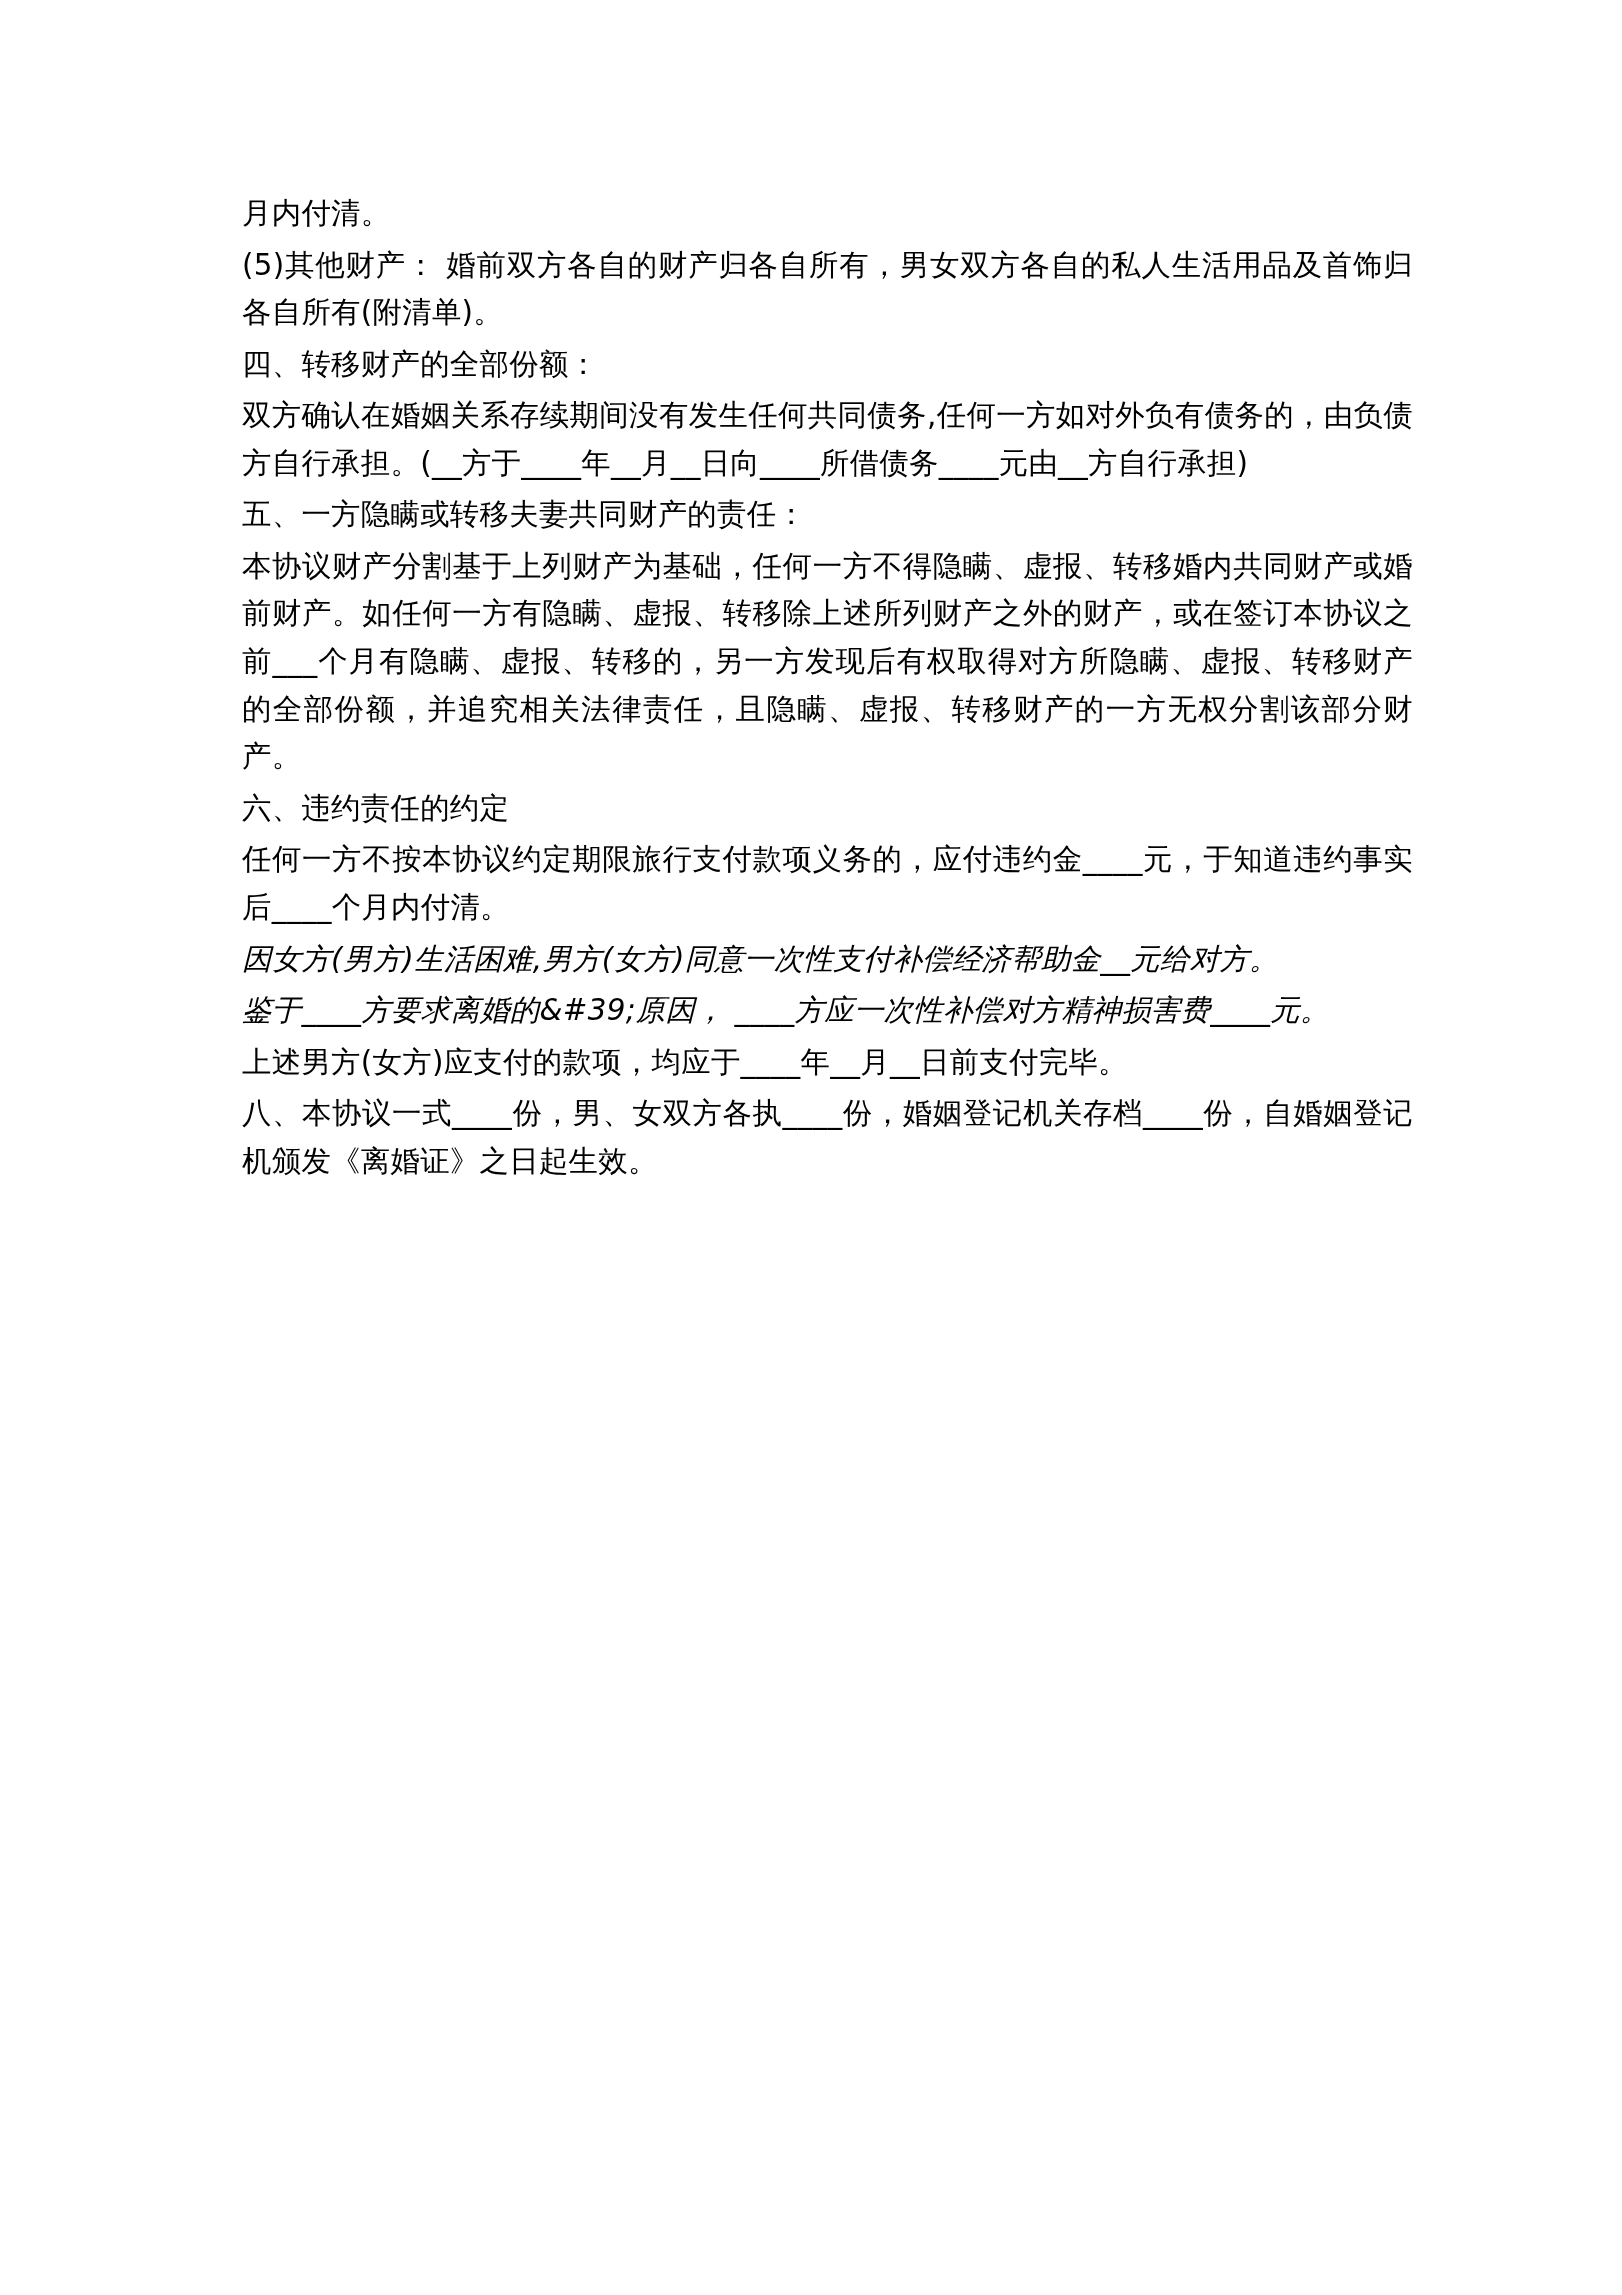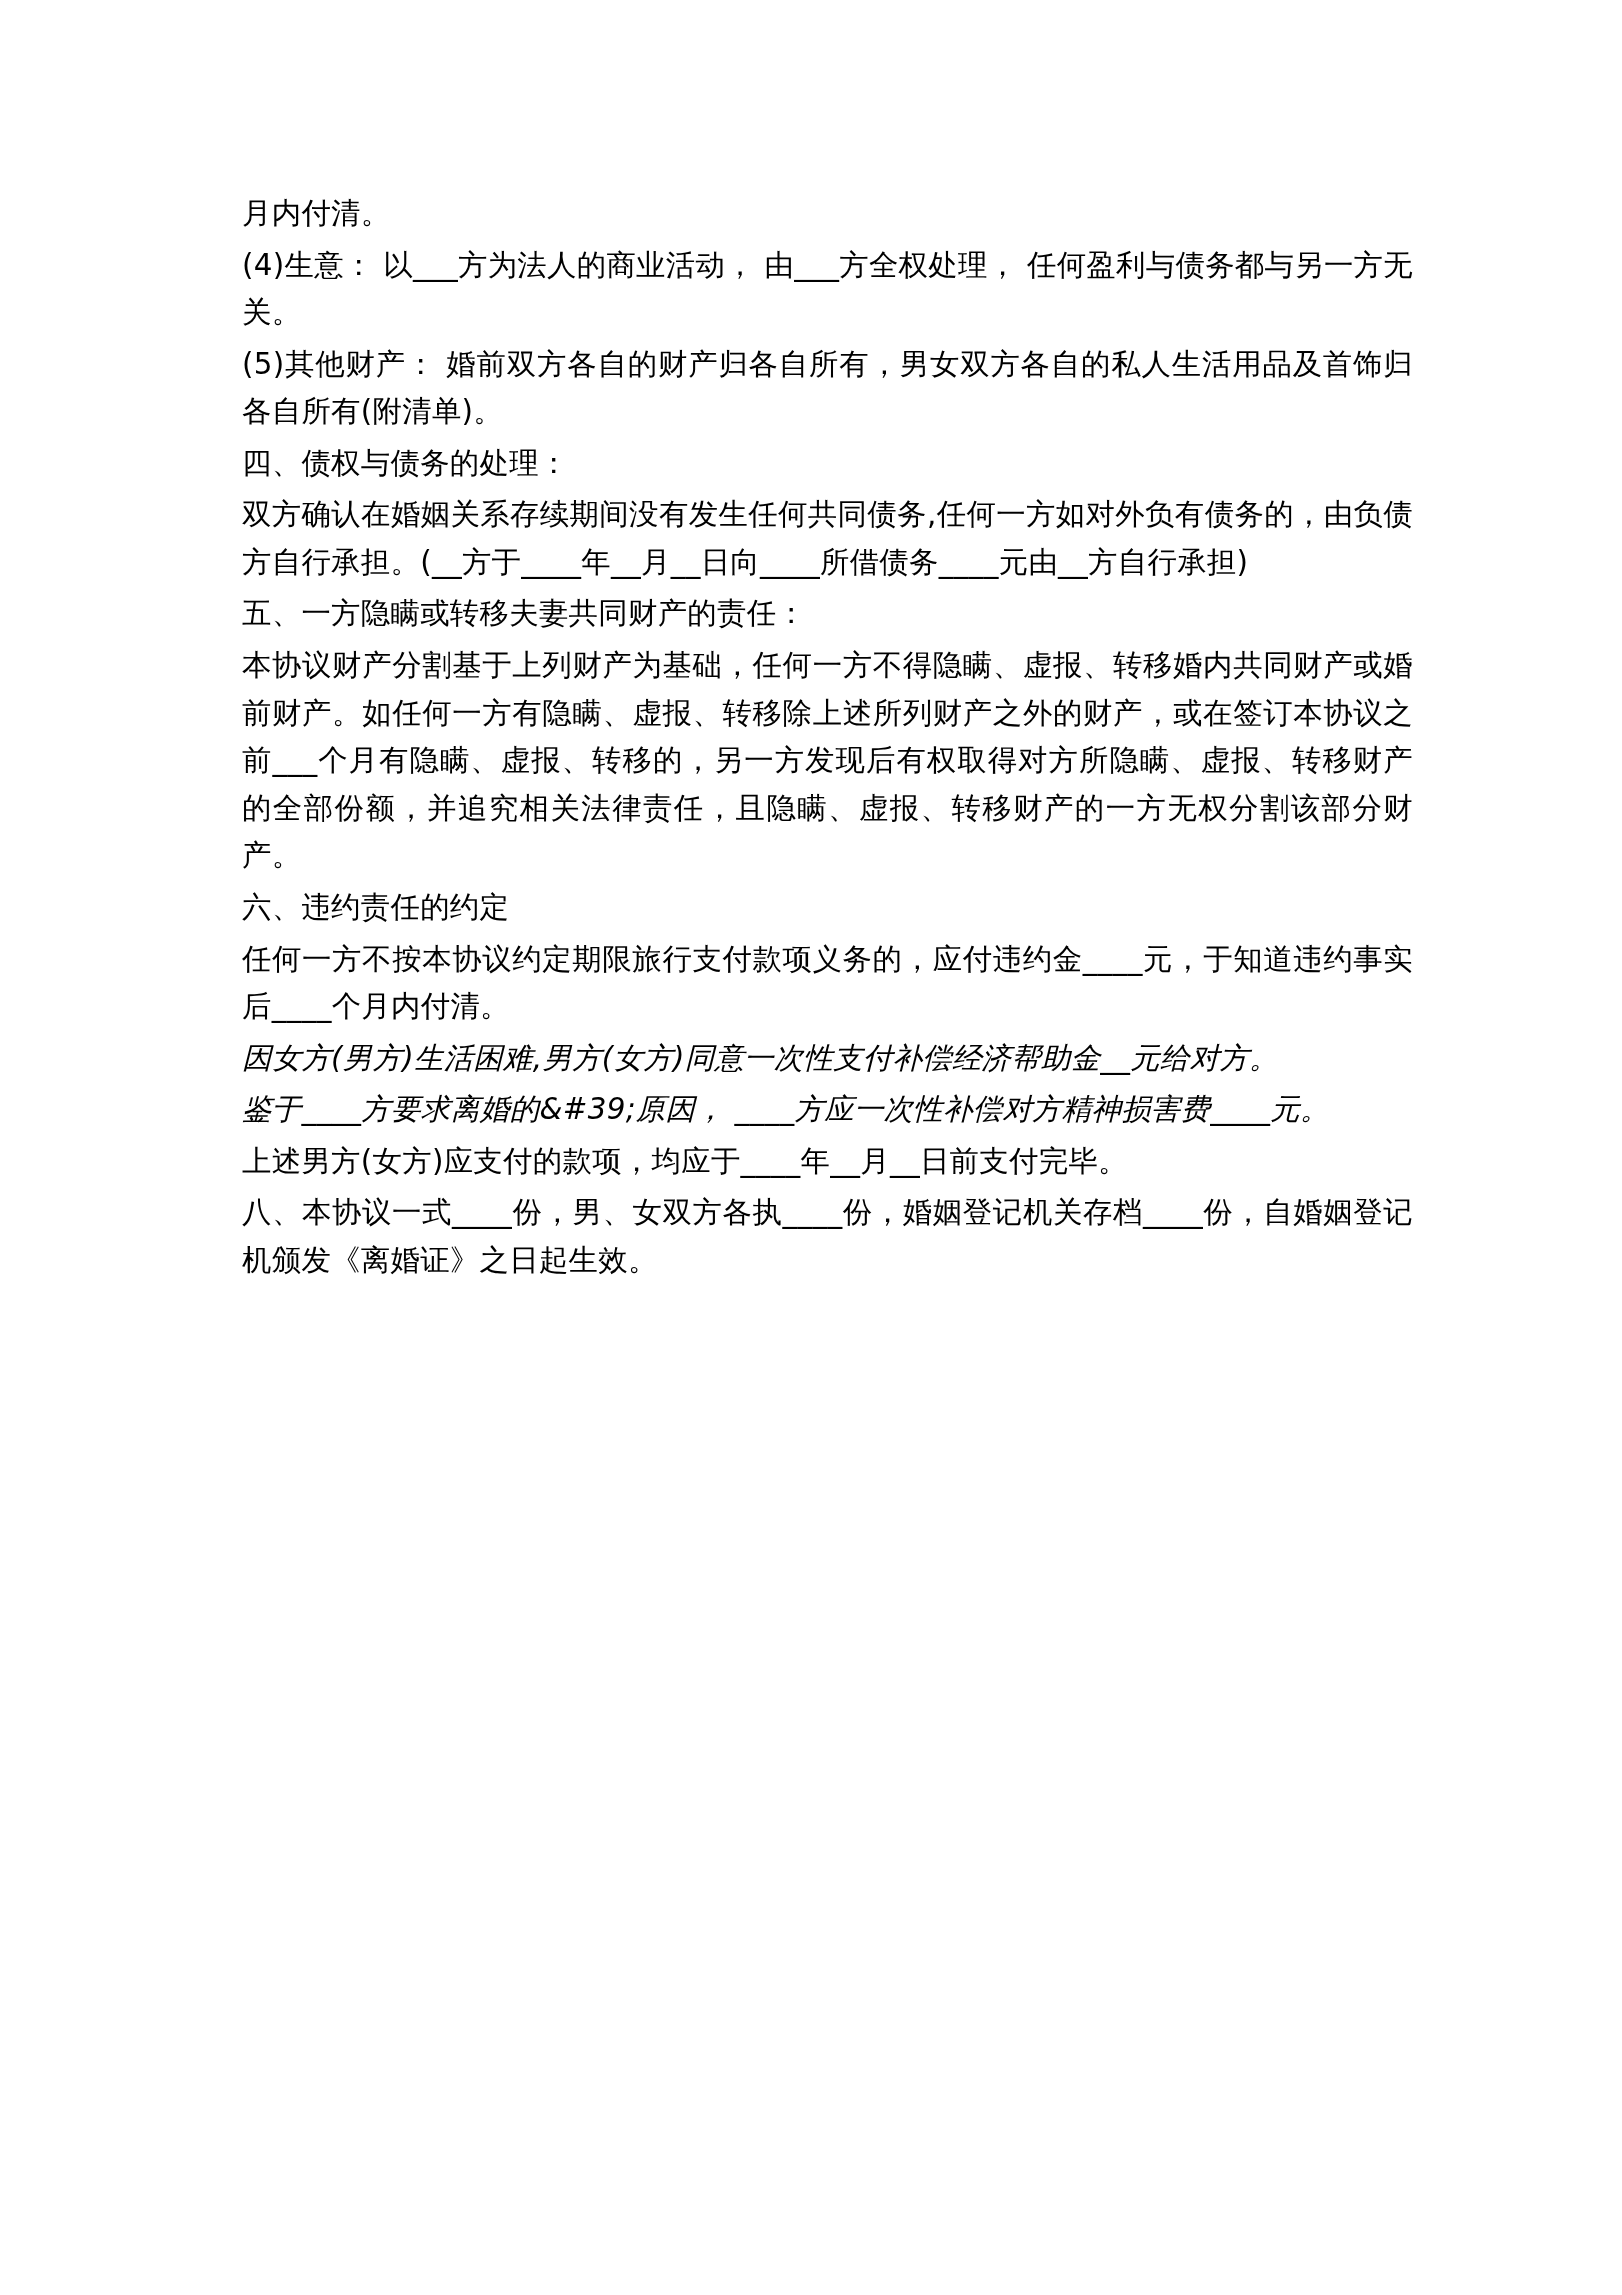--- a/index.html
+++ b/index.html
@@ -42,23 +42,22 @@
   .spaced {
     letter-spacing: 1.6px;
   }
 </style>
 </head>
 <body>
 
 <div class="page">
   <div class="doc-body">
     <p class="para">月内付清。</p>
-    <p class="para">(4)生意： 以___方为法人的商业活动， 由___方全权处理， 任何盈利与债务都与另一方无关。</p>
     <p class="para">(5)其他财产： 婚前双方各自的财产归各自所有，男女双方各自的私人生活用品及首饰归各自所有(附清单)。</p>
-    <p class="para spaced">四、债权与债务的处理：</p>
+    <p class="para spaced">四、转移财产的全部份额：</p>
     <p class="para">双方确认在婚姻关系存续期间没有发生任何共同债务,任何一方如对外负有债务的，由负债方自行承担。(__方于____年__月__日向____所借债务____元由__方自行承担)</p>
     <p class="para spaced">五、一方隐瞒或转移夫妻共同财产的责任：</p>
     <p class="para">本协议财产分割基于上列财产为基础，任何一方不得隐瞒、虚报、转移婚内共同财产或婚前财产。如任何一方有隐瞒、虚报、转移除上述所列财产之外的财产，或在签订本协议之前___个月有隐瞒、虚报、转移的，另一方发现后有权取得对方所隐瞒、虚报、转移财产的全部份额，并追究相关法律责任，且隐瞒、虚报、转移财产的一方无权分割该部分财产。</p>
     <p class="para spaced">六、违约责任的约定</p>
     <p class="para">任何一方不按本协议约定期限旅行支付款项义务的，应付违约金____元，于知道违约事实后____个月内付清。</p>
     <p class="para tight">因女方(男方)生活困难,男方(女方)同意一次性支付补偿经济帮助金__元给对方。</p>
     <p class="para tight">鉴于____方要求离婚的&amp;#39;原因， ____方应一次性补偿对方精神损害费____元。</p>
     <p class="para">上述男方(女方)应支付的款项，均应于____年__月__日前支付完毕。</p>
     <p class="para">八、本协议一式____份，男、女双方各执____份，婚姻登记机关存档____份，自婚姻登记机颁发《离婚证》之日起生效。</p>
   </div>

